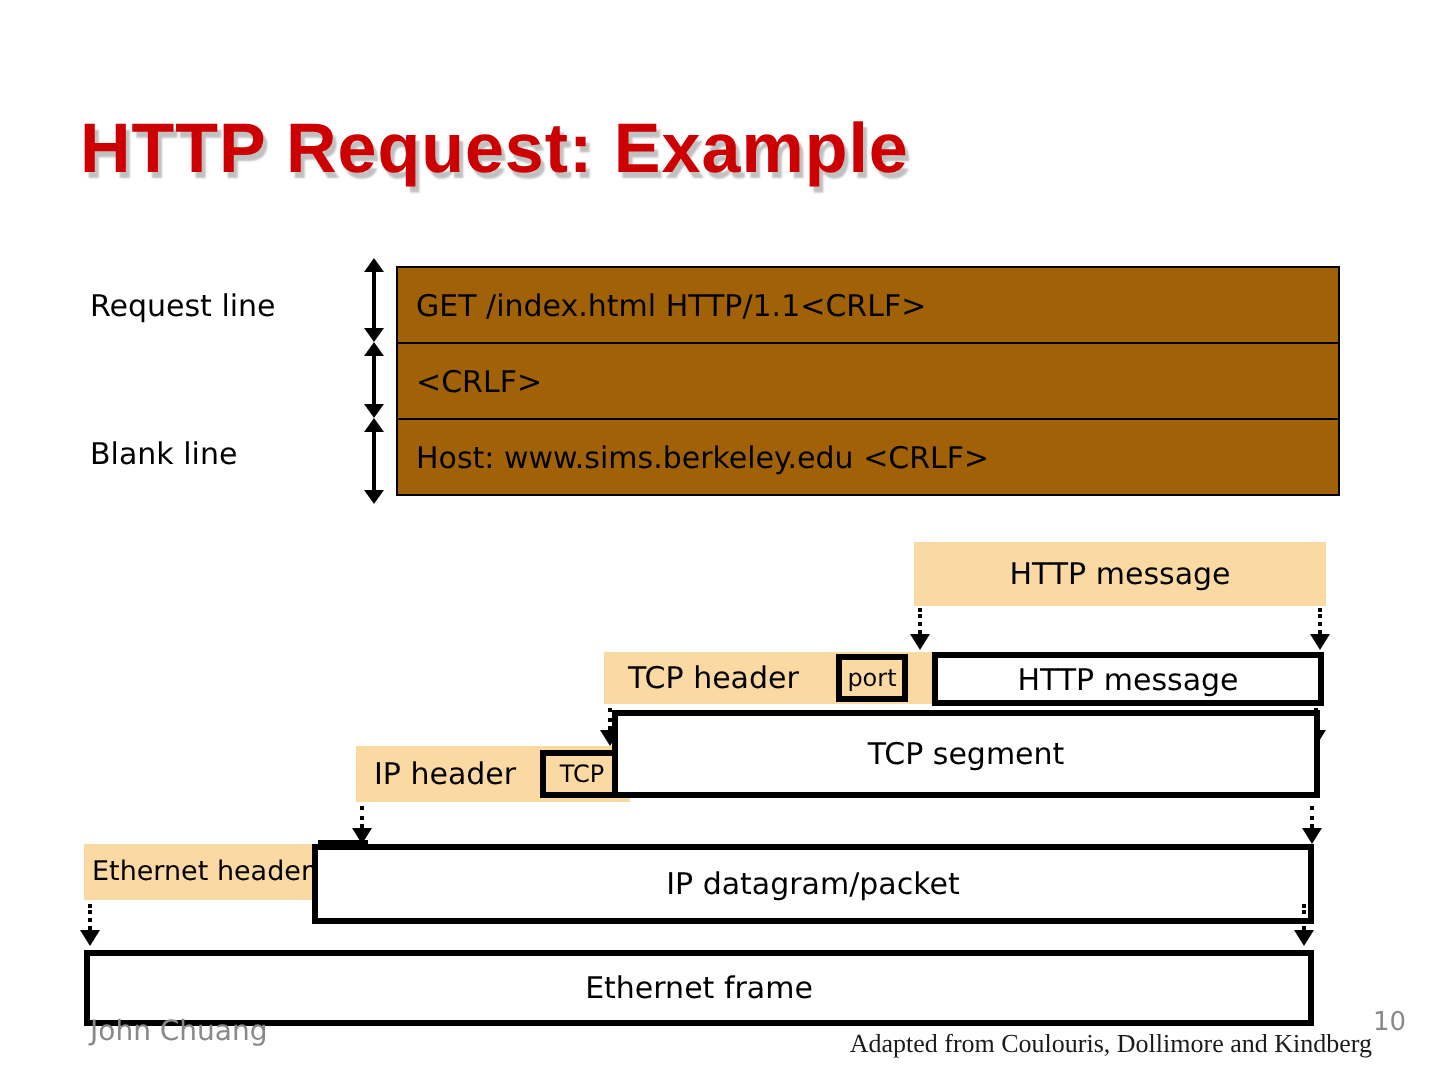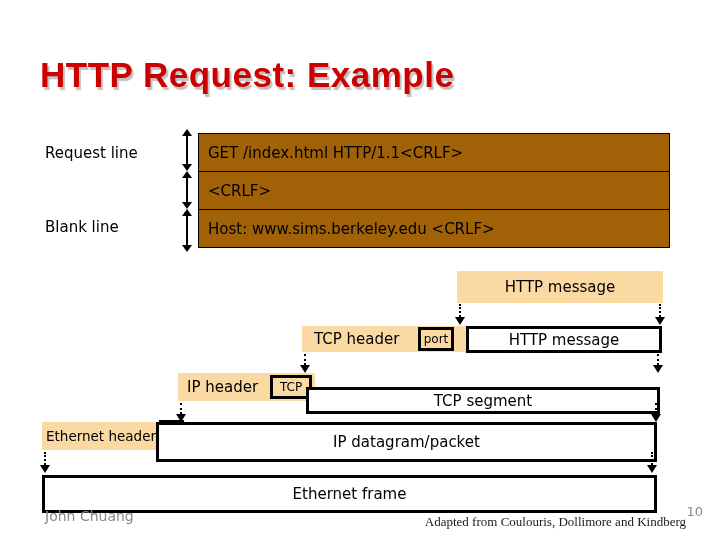--- a/index.html
+++ b/index.html
@@ -77,21 +77,21 @@
 
   <div class="tan" style="left:302px;top:326px;width:164px;height:26px;padding-left:12px;">TCP header</div>
   <div class="tagbox" style="left:418px;top:327px;width:36px;height:24px;">port</div>
   <div class="whitebox" style="left:466px;top:326px;width:196px;height:27px;">HTTP message</div>
 
   <div class="conn" style="left:304px;top:354px;height:11px;"></div>
   <div class="conn" style="left:657px;top:354px;height:11px;"></div>
 
   <div class="tan" style="left:178px;top:373px;width:128px;height:28px;padding-left:9px;">IP header</div>
   <div class="tagbox" style="left:258px;top:375px;width:42px;height:24px;margin-left:12px;">TCP</div>
-  <div class="whitebox" style="left:306px;top:387px;width:354px;height:27px;text-align:center;">TCP segment</div>
+  <div class="whitebox" style="left:306px;top:355px;width:354px;height:44px;text-align:center;">TCP segment</div>
 
   <div class="conn" style="left:180px;top:403px;height:11px;"></div>
   <div class="conn" style="left:655px;top:403px;height:11px;"></div>
 
   <div class="tan" style="left:42px;top:422px;width:114px;height:28px;padding-left:4px;font-size:13.5px;">Ethernet header</div>
   <div class="tagbox" style="left:131px;top:420px;width:25px;height:24px;font-size:15px;margin-left:28px;">IP</div>
   <div class="whitebox" style="left:156px;top:422px;width:501px;height:40px;">IP datagram/packet</div>
 
   <div class="conn" style="left:44px;top:452px;height:13px;"></div>
   <div class="conn" style="left:651px;top:452px;height:13px;"></div>

